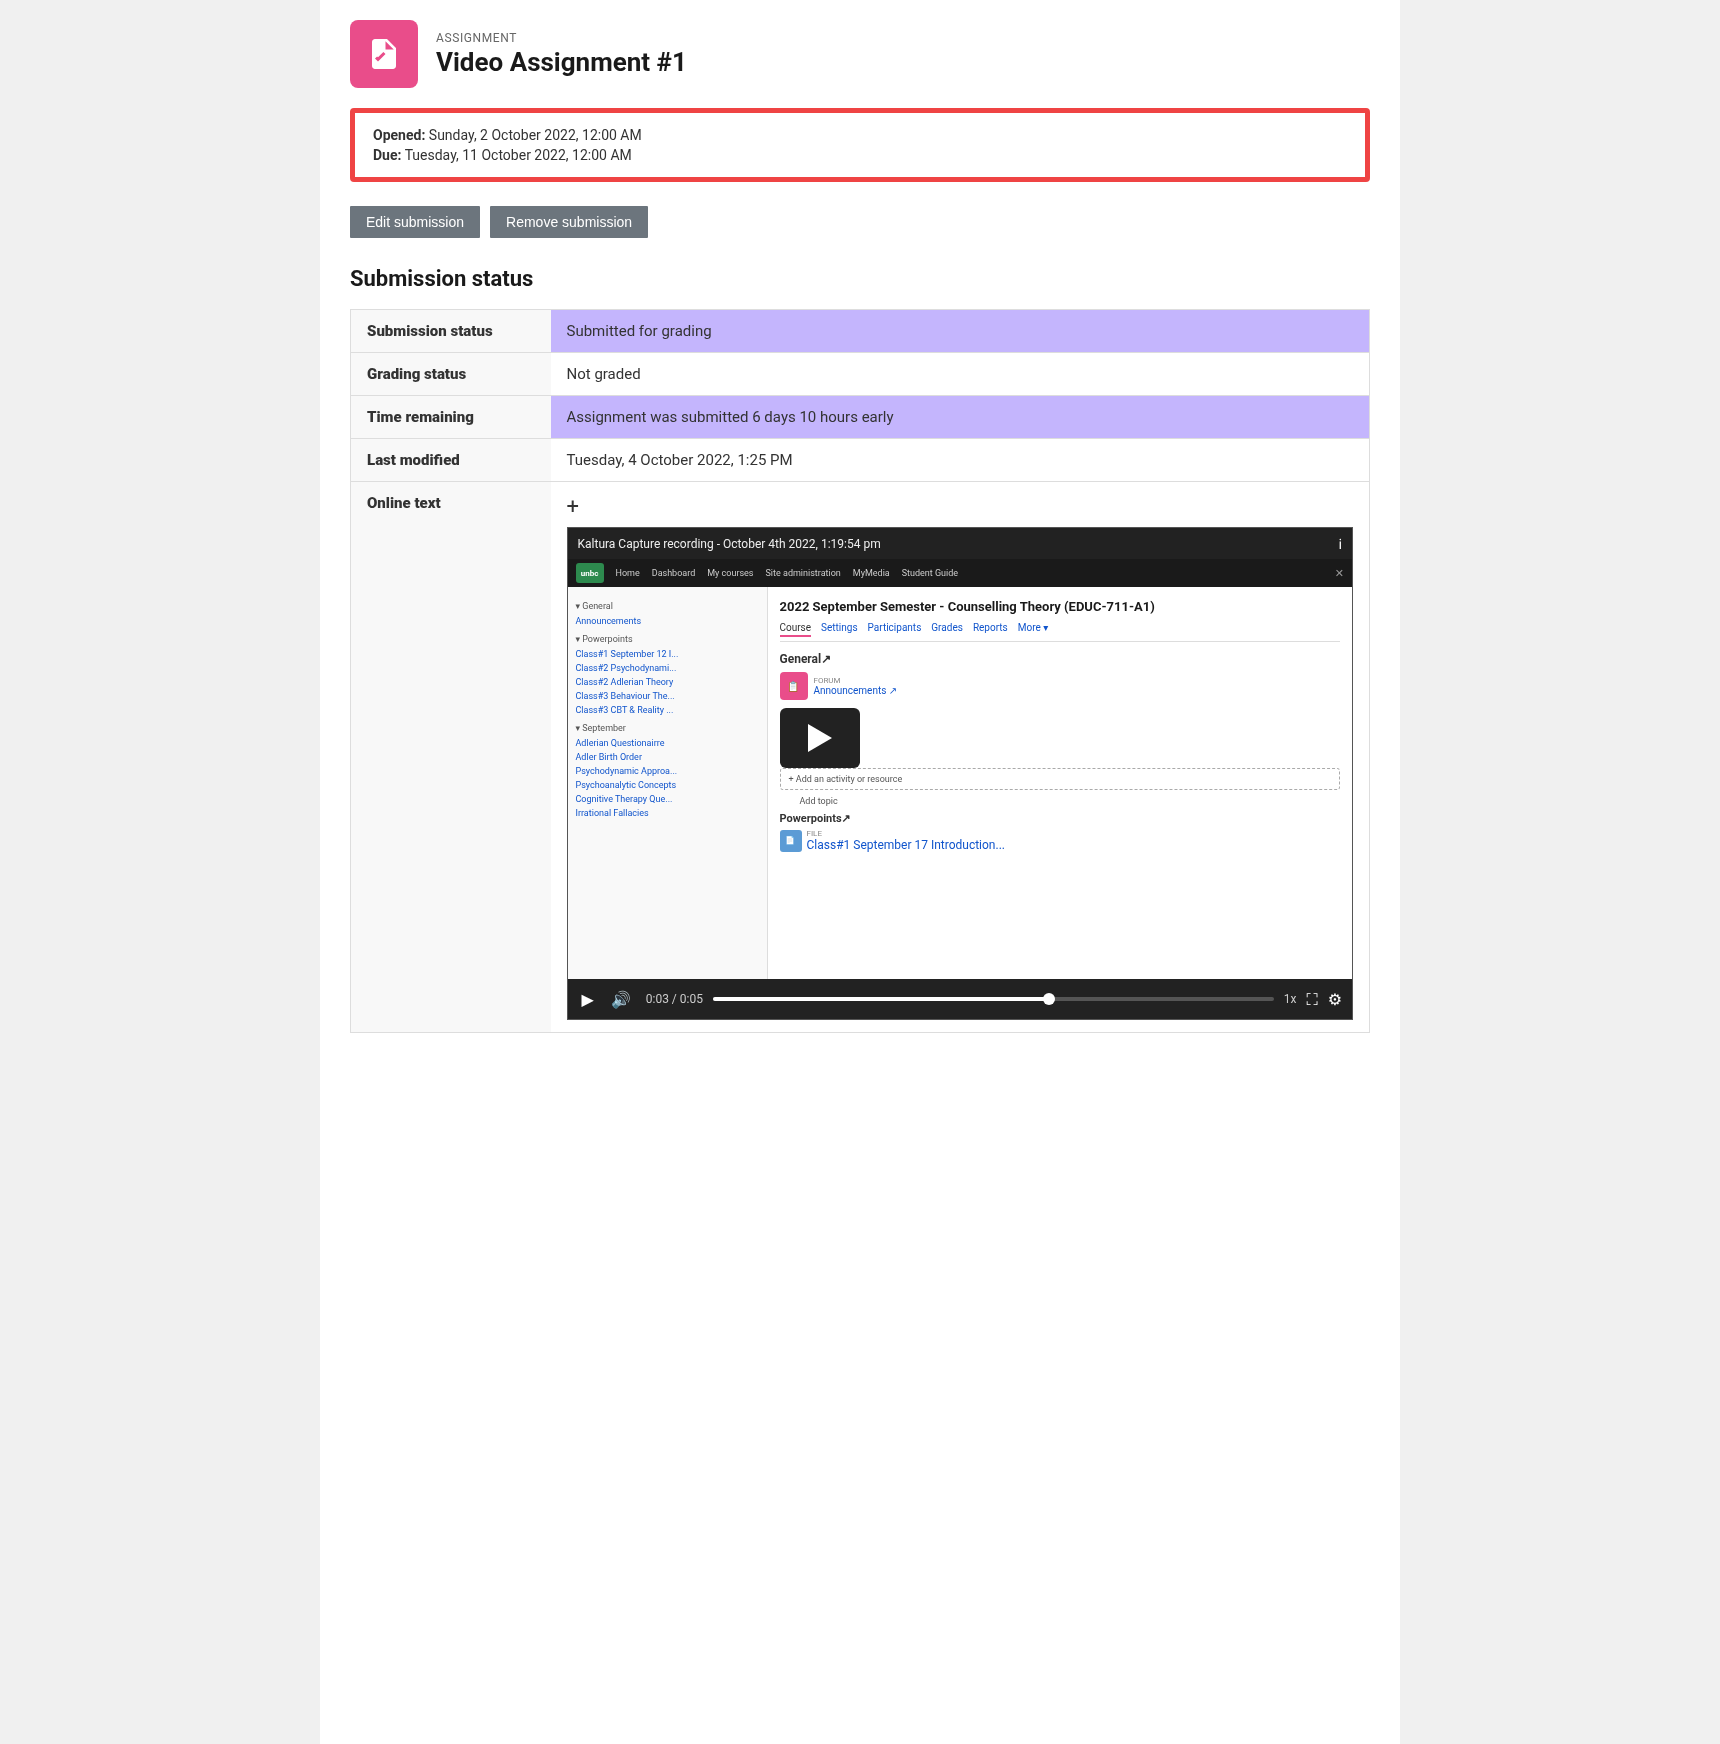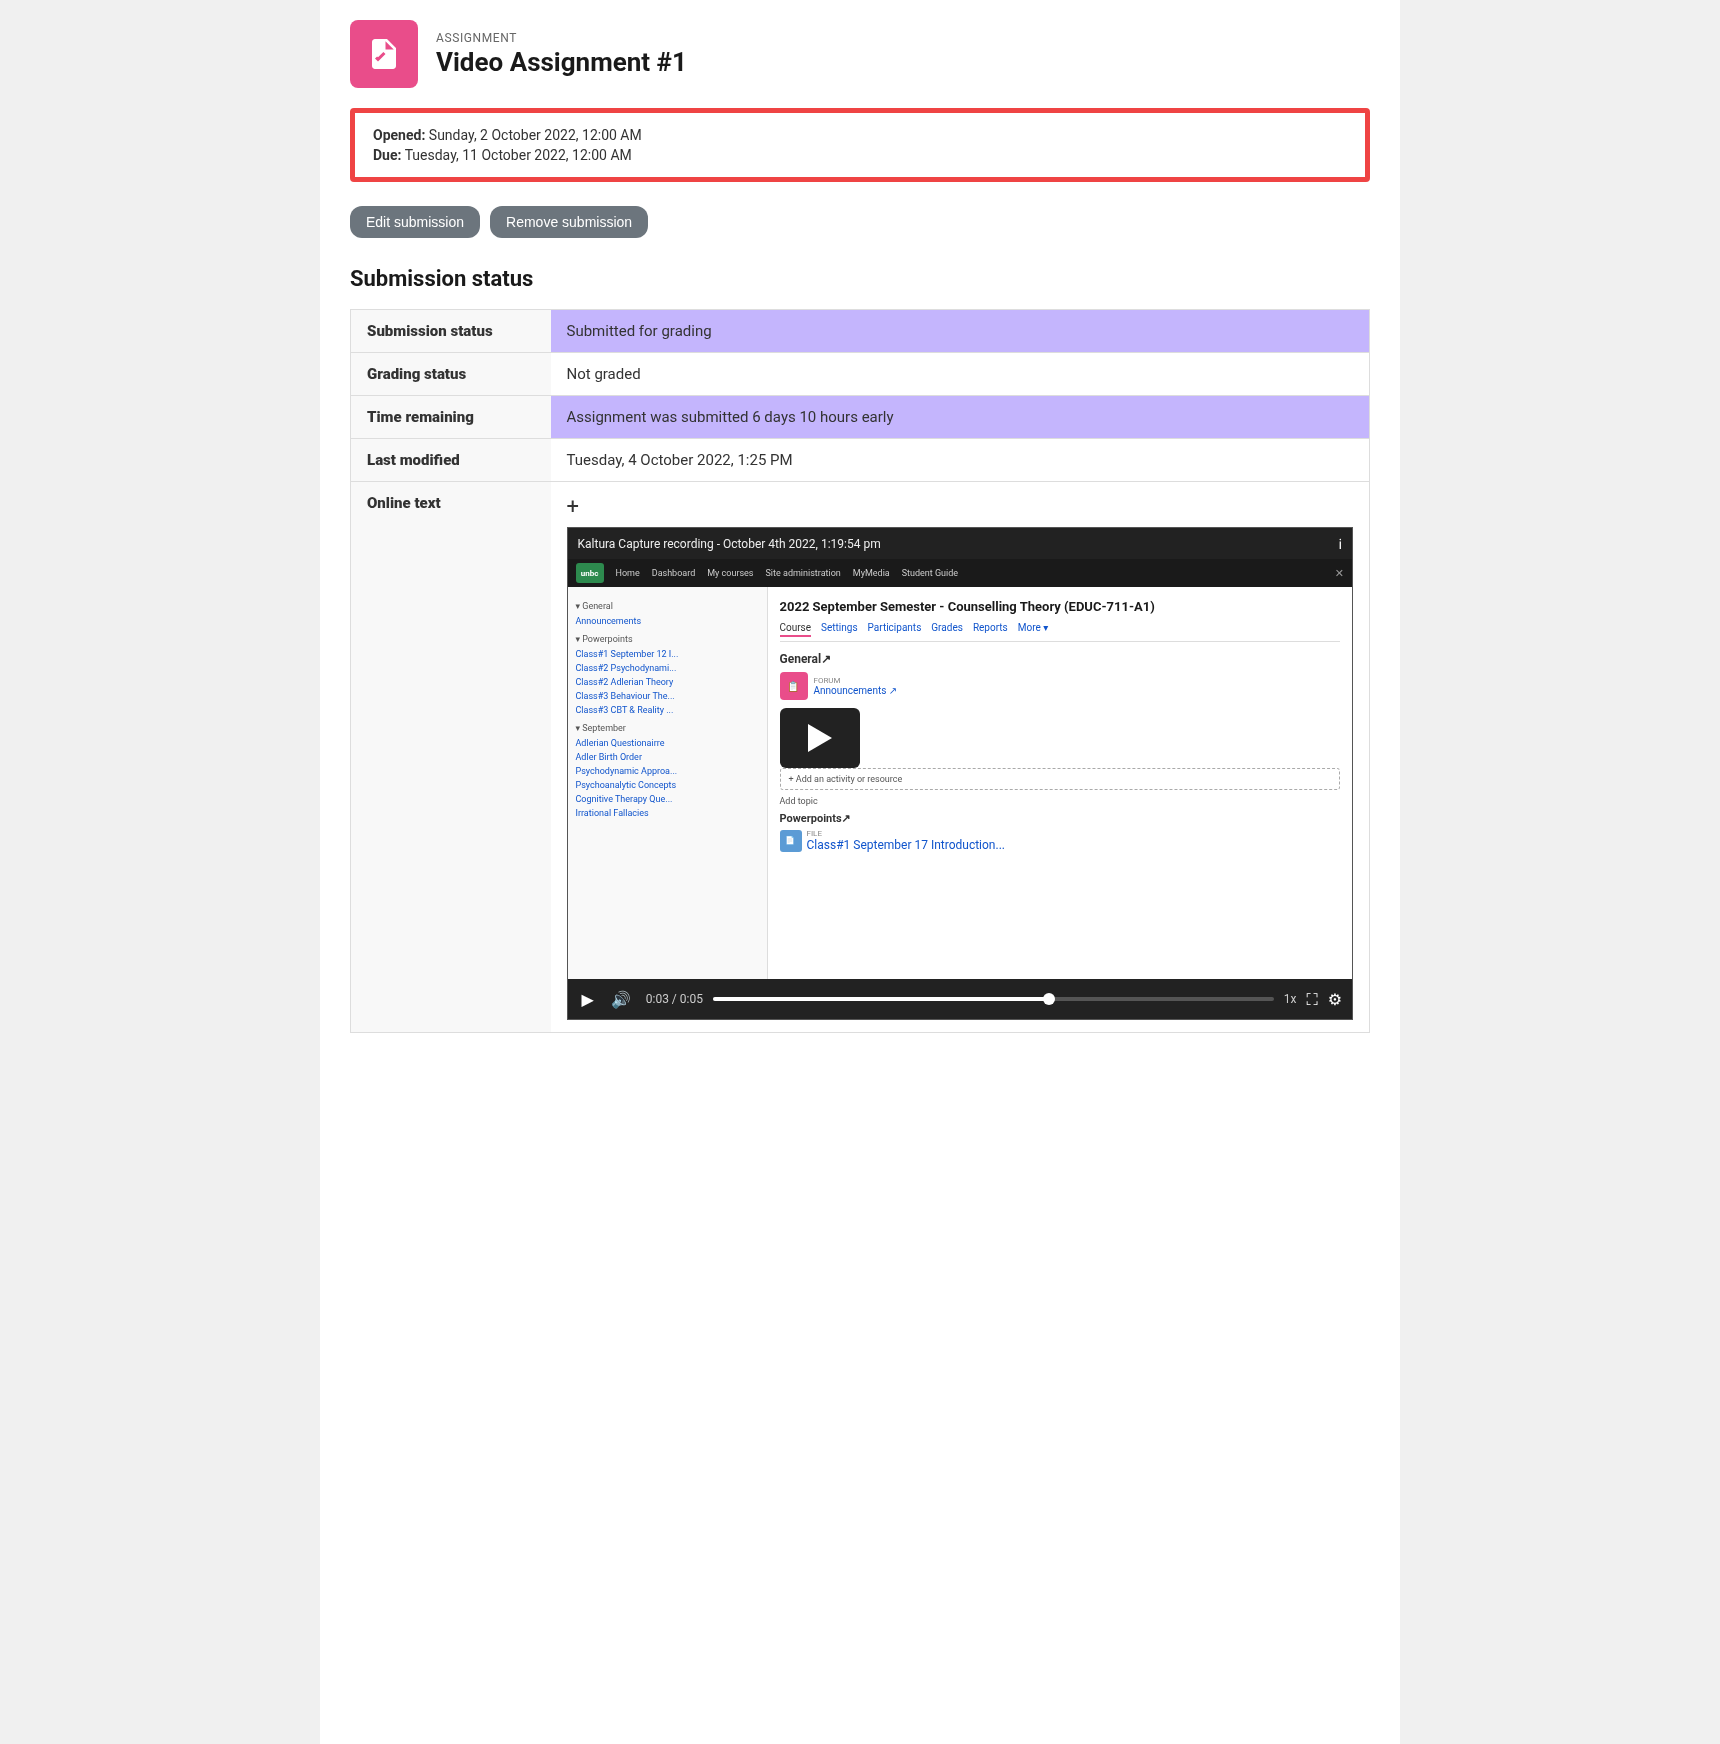--- a/index.html
+++ b/index.html
@@ -69,21 +69,21 @@
 
     
     .button-row {
       display: flex;
       gap: 10px;
       margin-bottom: 28px;
     }
     .btn {
       padding: 8px 16px;
       border: none;
-      border-radius: 12px;
+      border-radius: 1px;
       font-size: 14px;
       cursor: pointer;
       background: #6c757d;
       color: #fff;
       font-weight: 500;
     }
 
     
     .section-title {
       font-size: 22px;
@@ -489,21 +489,21 @@
                     </div>
 
                     
                     <div style="position:relative;display:inline-block;">
                       <div style="width:80px;height:60px;background:#222;border-radius:6px;display:flex;align-items:center;justify-content:center;">
                         <div style="border-left:24px solid #fff;border-top:14px solid transparent;border-bottom:14px solid transparent;"></div>
                       </div>
                     </div>
 
                     <div class="fake-add-resource">+ Add an activity or resource</div>
-                    <div style="font-size:9px;color:#555;margin-bottom:4px;">Add topic</div>
+                    <div style="font-size:9px;color:#555;margin-bottom:4px;margin-left:20px;">Add topic</div>
 
                     <div class="fake-powerpoints">Powerpoints↗</div>
                     <div class="fake-file-item">
                       <div class="fake-file-icon">📄</div>
                       <div>
                         <div style="font-size:8px;color:#888;">FILE</div>
                         <div style="font-size:12px;color:#1155cc;text-align:right;">Class#1 September 17 Introduction...</div>
                       </div>
                     </div>
                   </div>

